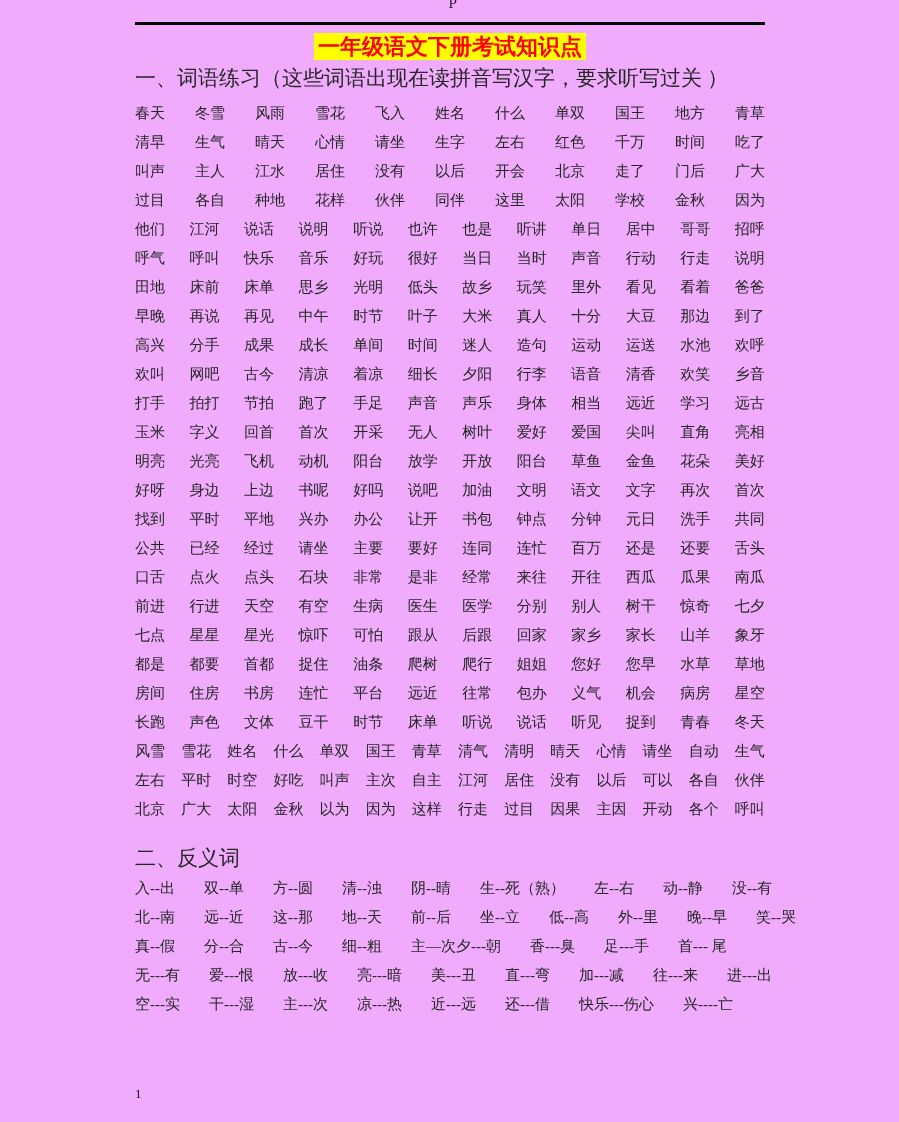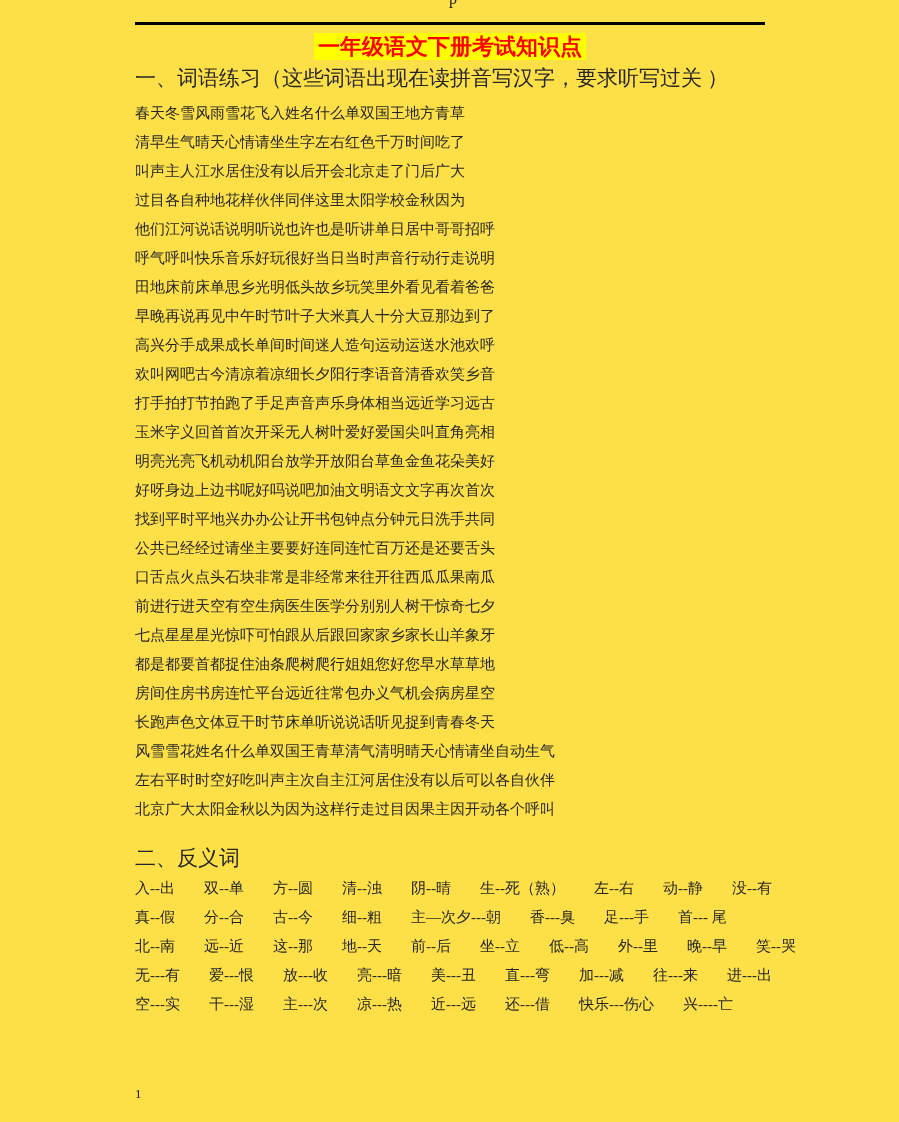--- a/index.html
+++ b/index.html
@@ -1,20 +1,20 @@
 <!DOCTYPE html>
 <html><head>
 <meta charset="utf-8">
 <style>
   html, body { margin: 0; padding: 0; background: #ffffff; }
   .page {
     position: relative;
     width: 899px;
     height: 1122px;
-    background: #fde047;
+    background: #f0abfc;
     overflow: hidden;
     font-family: "Liberation Serif", "DejaVu Serif", serif;
     color: #262626;
   }
   .top-mark {
     position: absolute;
     left: 449px;
     top: -10px;
     font-size: 16px;
     color: #1a1a1a;
@@ -48,21 +48,21 @@
     line-height: 27px;
     margin: 0 0 7px 0;
     white-space: pre;
   }
   .word-rows { font-size: 15px; }
   .word-row {
     display: flex;
     line-height: 29px;
     white-space: nowrap;
   }
-  .sec1 .word-row { justify-content: flex-start; }
+  .sec1 .word-row { justify-content: space-between; }
   .sec2 .word-row { justify-content: flex-start; gap: 29px; }
   .sec2-heading { margin-top: 21px; margin-bottom: 2px; }
   .page-number {
     position: absolute;
     left: 135px;
     top: 1086px;
     font-size: 13px;
     color: #1a1a1a;
   }
 </style>
@@ -441,42 +441,42 @@
           <span class="word">双--单</span>
           <span class="word">方--圆</span>
           <span class="word">清--浊</span>
           <span class="word">阴--晴</span>
           <span class="word">生--死（熟）</span>
           <span class="word">左--右</span>
           <span class="word">动--静</span>
           <span class="word">没--有</span>
         </div>
         <div class="word-row">
-          <span class="word">真--假</span>
-          <span class="word">分--合</span>
-          <span class="word">古--今</span>
-          <span class="word">细--粗</span>
-          <span class="word">主—次夕---朝</span>
-          <span class="word">香---臭</span>
-          <span class="word">足---手</span>
-          <span class="word">首--- 尾</span>
-        </div>
-        <div class="word-row">
           <span class="word">北--南</span>
           <span class="word">远--近</span>
           <span class="word">这--那</span>
           <span class="word">地--天</span>
           <span class="word">前--后</span>
           <span class="word">坐--立</span>
           <span class="word">低--高</span>
           <span class="word">外--里</span>
           <span class="word">晚--早</span>
           <span class="word">笑--哭</span>
         </div>
         <div class="word-row">
+          <span class="word">真--假</span>
+          <span class="word">分--合</span>
+          <span class="word">古--今</span>
+          <span class="word">细--粗</span>
+          <span class="word">主—次夕---朝</span>
+          <span class="word">香---臭</span>
+          <span class="word">足---手</span>
+          <span class="word">首--- 尾</span>
+        </div>
+        <div class="word-row">
           <span class="word">无---有</span>
           <span class="word">爱---恨</span>
           <span class="word">放---收</span>
           <span class="word">亮---暗</span>
           <span class="word">美---丑</span>
           <span class="word">直---弯</span>
           <span class="word">加---减</span>
           <span class="word">往---来</span>
           <span class="word">进---出</span>
         </div>

